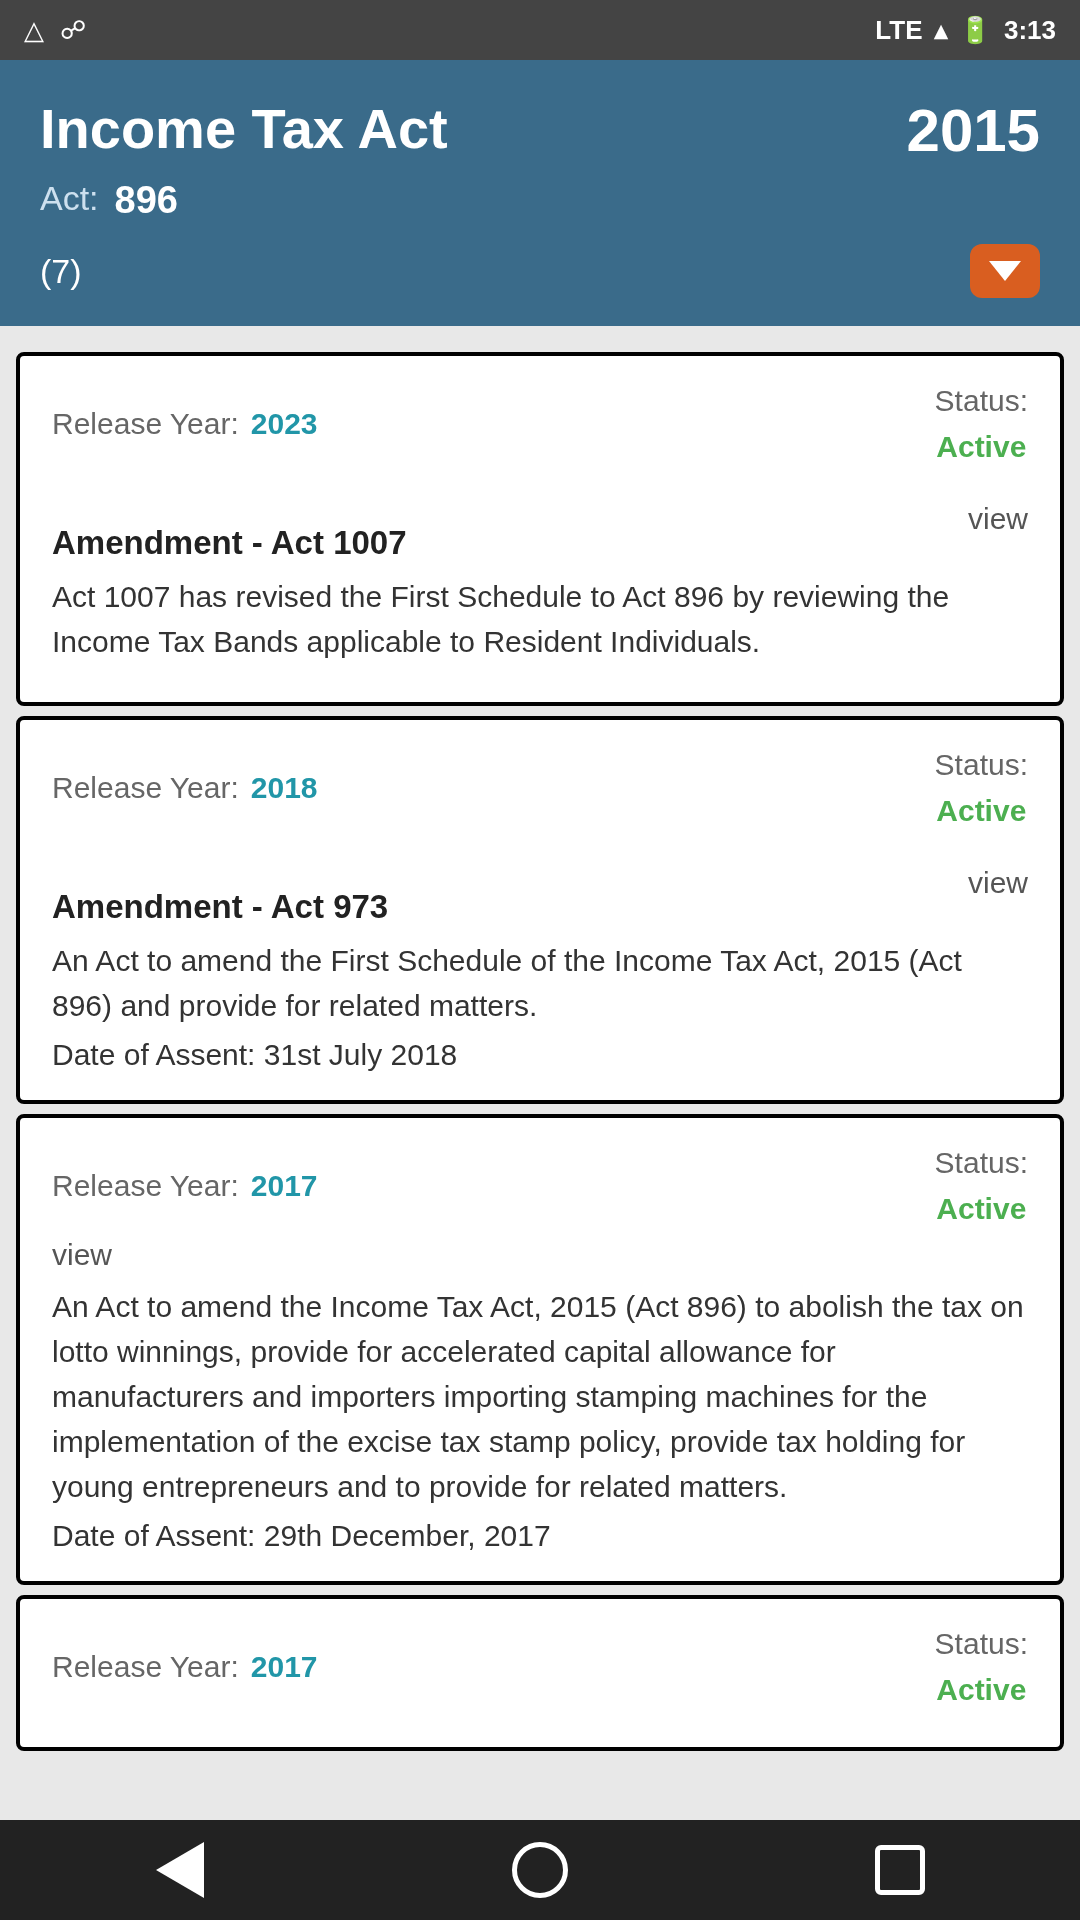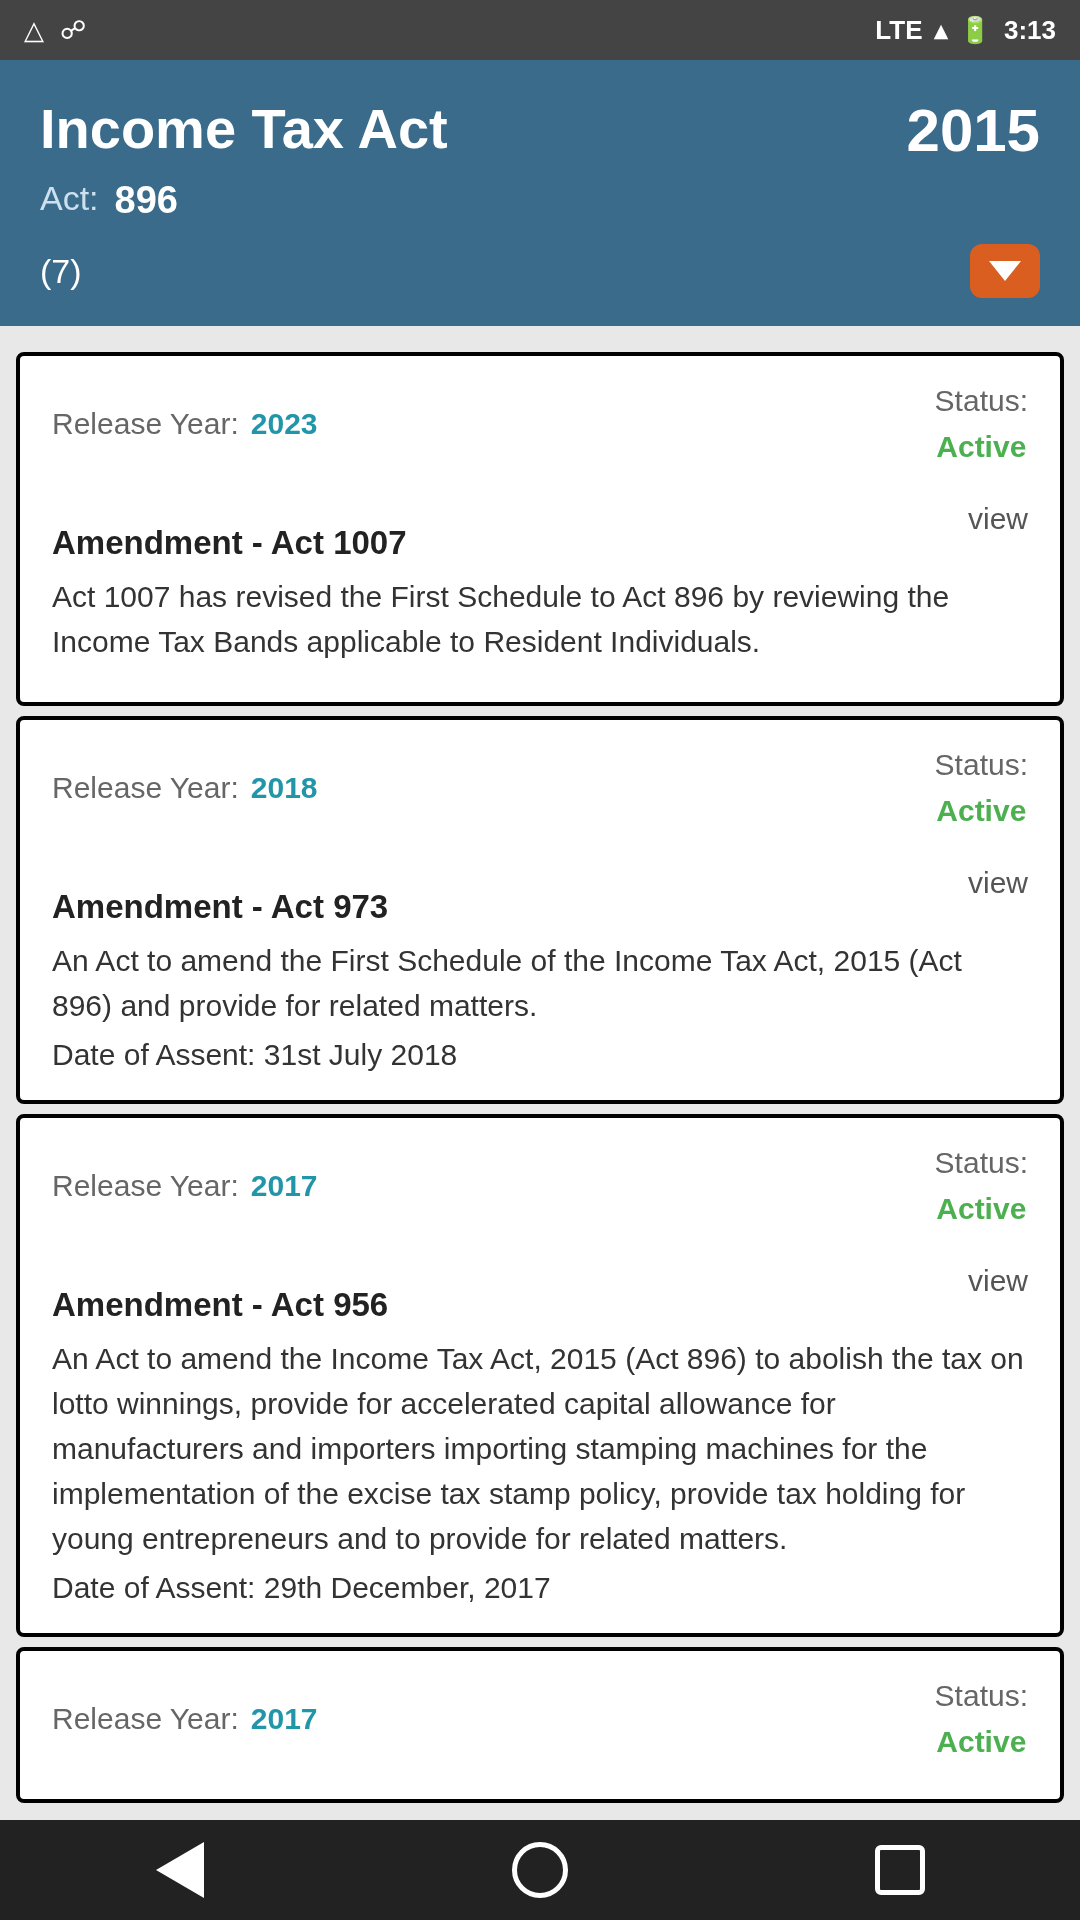--- a/index.html
+++ b/index.html
@@ -307,21 +307,20 @@
       <div class="release-year-row">
         <span class="release-label">Release Year:</span>
         <span class="release-year-value">2017</span>
       </div>
       <div class="status-row">
         <span class="status-label">Status:</span>
         <span class="status-active">Active</span>
       </div>
     </div>
     <div class="amendment-title-row">
-      <span class="amendment-title">Amendment - Act 956</span>
       <span class="view-link">view</span>
     </div>
     <p class="amendment-desc">An Act to amend the Income Tax Act, 2015 (Act 896) to abolish the tax on lotto winnings, provide for accelerated capital allowance for manufacturers and importers importing stamping machines for the implementation of the excise tax stamp policy, provide tax holding for young entrepreneurs and to provide for related matters.</p>
     <p class="assent-date">Date of Assent: 29th December, 2017</p>
   </div>
 
   <div class="amendment-card">
     <div class="card-top-row">
       <div class="release-year-row">
         <span class="release-label">Release Year:</span>

